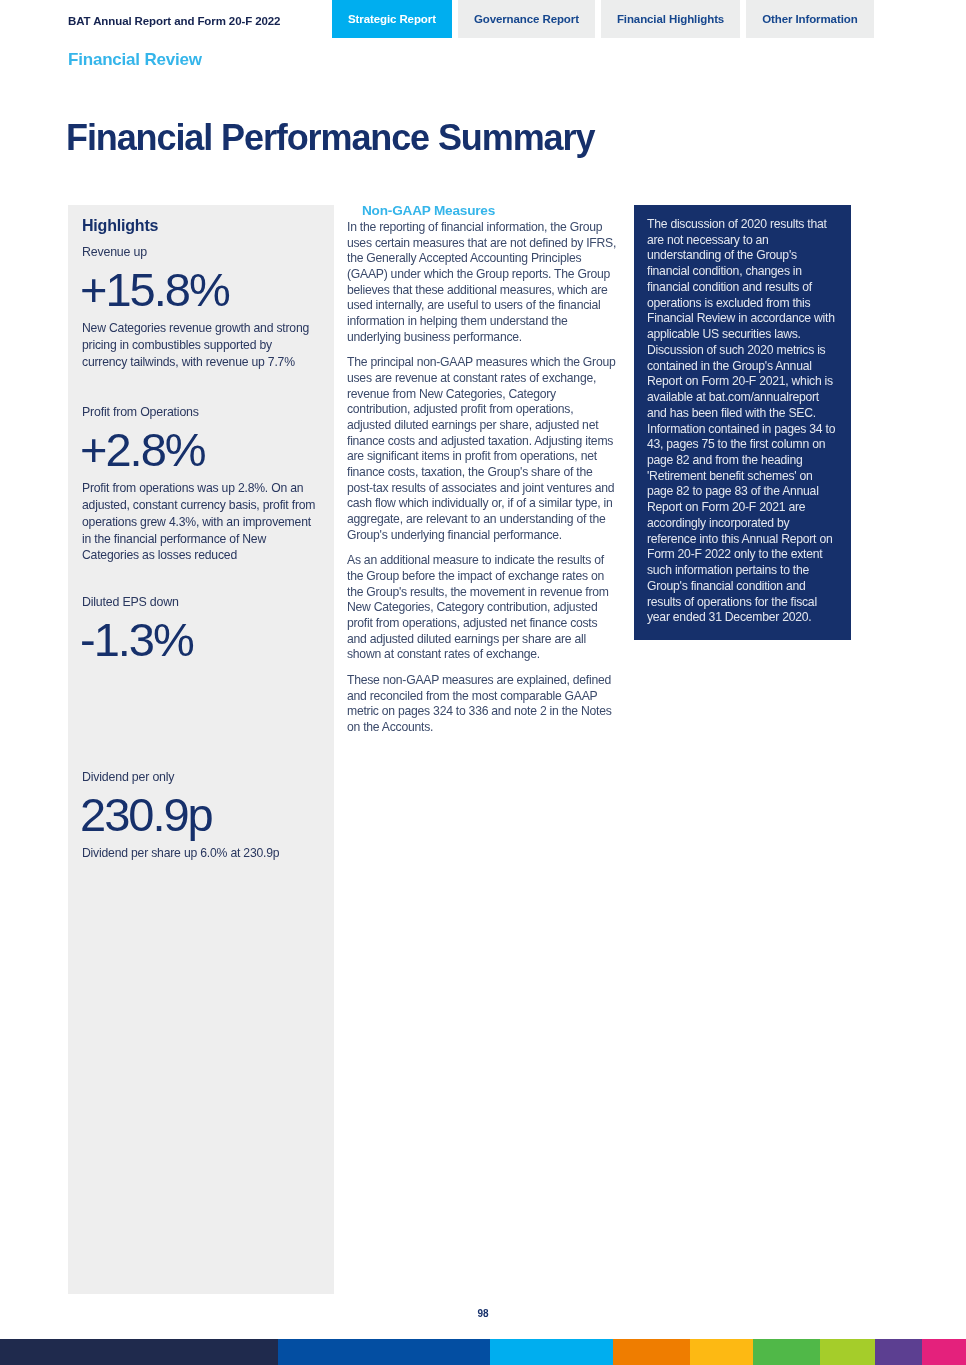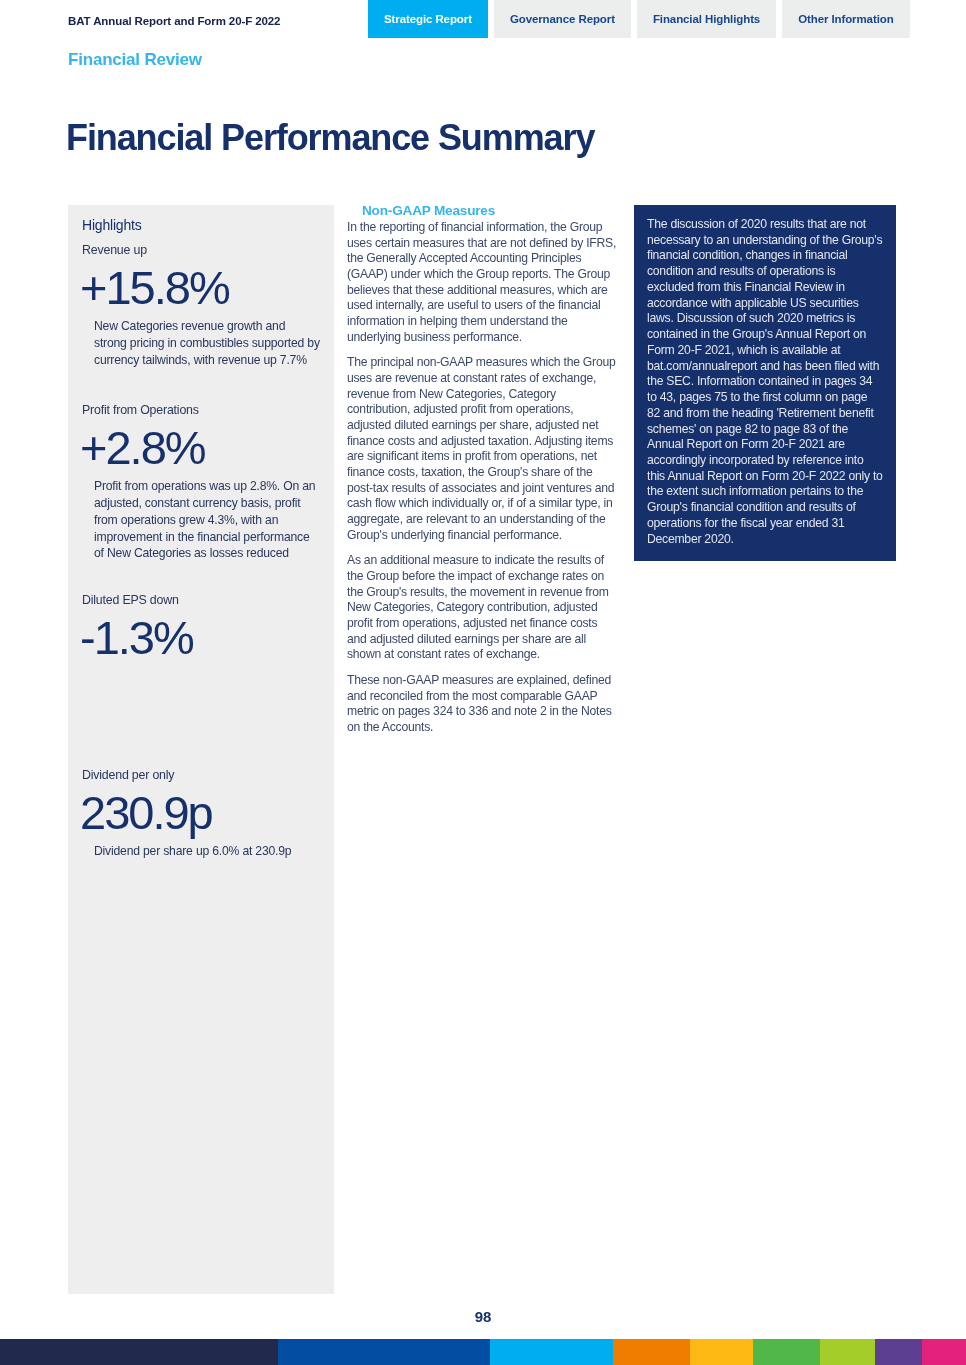--- a/index.html
+++ b/index.html
@@ -28,21 +28,21 @@
     left: 68px;
     top: 15px;
     font-size: 11.5px;
     font-weight: bold;
     color: #14224f;
     letter-spacing: -0.1px;
     white-space: nowrap;
   }
   .tabs {
     position: absolute;
-    left: 368px;
+    left: 332px;
     top: 0;
     display: flex;
     gap: 6px;
   }
   .tab {
     height: 38px;
     display: flex;
     align-items: center;
     justify-content: center;
     padding: 0 16px;
@@ -86,22 +86,22 @@
     left: 68px;
     top: 205px;
     width: 266px;
     height: 1089px;
     background: #eeeeee;
   }
   .hl-inner {
     padding: 12px 14px 0 14px;
   }
   .hl-heading {
-    font-size: 14px;
-    font-weight: normal;
+    font-size: 16px;
+    font-weight: bold;
     color: #16306b;
     margin: 0 0 9px 0;
     letter-spacing: -0.2px;
   }
   .stat-block {
     margin-bottom: 6px;
   }
   .stat-label {
     font-size: 12.4px;
     color: #29375f;
@@ -114,21 +114,20 @@
     line-height: 1.18;
     letter-spacing: -2px;
     margin: 1px 0 3px -2px;
     font-weight: normal;
   }
   .stat-desc {
     font-size: 12.2px;
     color: #29375f;
     line-height: 1.37;
     letter-spacing: -0.2px;
-    margin-left: 12px;
   }
   .sp-1 { height: 28px; }
   .sp-2 { height: 24px; }
   .sp-3 { height: 96px; }
 
   
   .mid-col {
     position: absolute;
     left: 347px;
     top: 203px;
@@ -148,41 +147,41 @@
     line-height: 1.285;
     letter-spacing: -0.25px;
     margin: 0 0 10px 0;
   }
 
   
   .navy-box {
     position: absolute;
     left: 634px;
     top: 205px;
-    width: 262px;
+    width: 217px;
     background: #16306b;
     padding: 12px 13px 14px 13px;
     box-sizing: border-box;
   }
   .navy-box p {
     font-size: 12.2px;
     color: #e3e6ee;
     line-height: 1.29;
     letter-spacing: -0.25px;
     margin: 0;
   }
 
   
   .page-number {
     position: absolute;
     left: 0;
     top: 1308px;
     width: 966px;
     text-align: center;
-    font-size: 15px;
+    font-size: 10px;
     font-weight: bold;
     color: #16306b;
   }
 
   
   .footer-bar {
     position: absolute;
     left: 0;
     bottom: 0;
     width: 966px;

